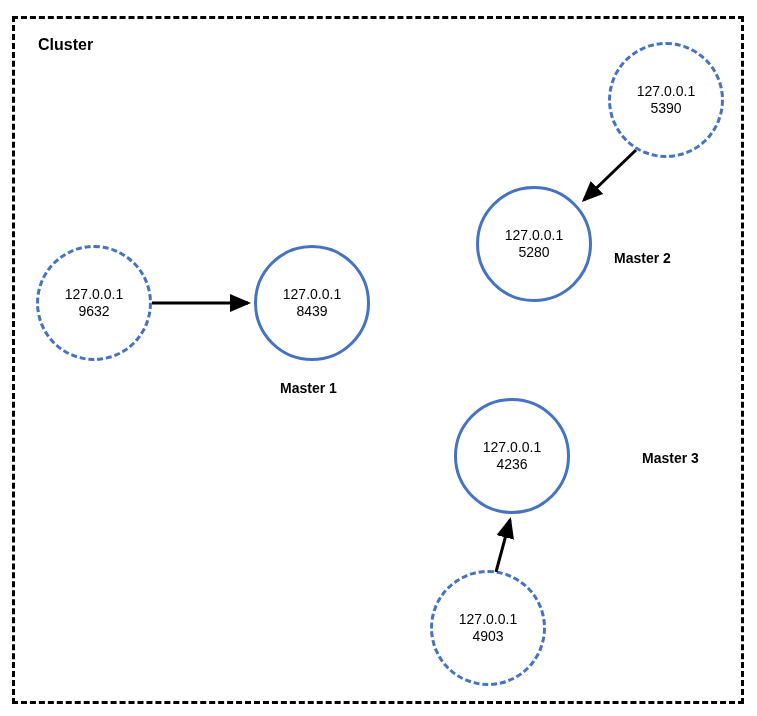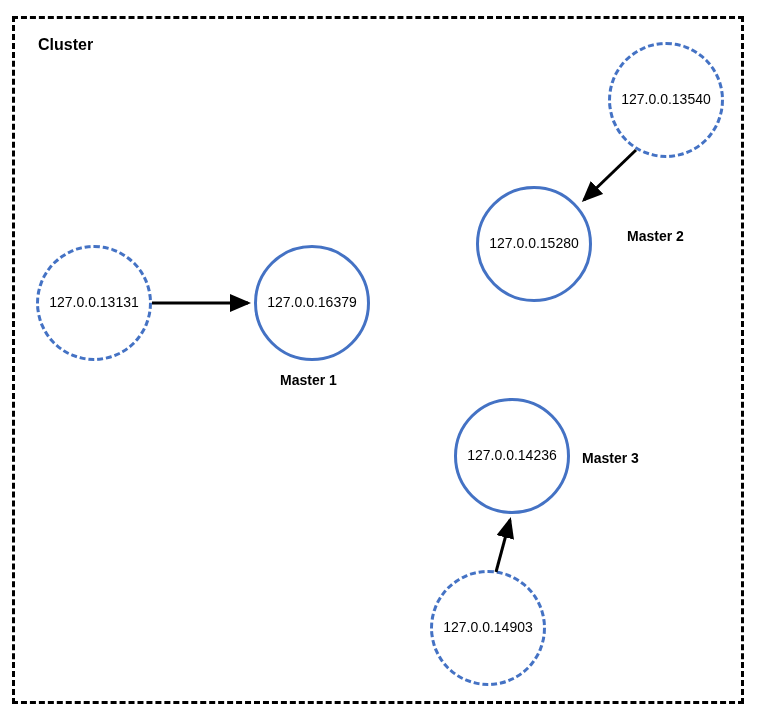--- a/index.html
+++ b/index.html
@@ -32,21 +32,21 @@
     font-size: 16px;
     color: #000;
   }
   .node {
     position: absolute;
     width: 116px;
     height: 116px;
     border-radius: 50%;
     box-sizing: border-box;
     display: flex;
-    flex-direction: row;
+    flex-direction: column;
     align-items: center;
     justify-content: center;
     font-size: 14px;
     color: #000;
     background: #fff;
   }
   .node.solid {
     border: 3px solid #4472C4;
   }
   .node.dashed {
@@ -73,45 +73,45 @@
 </head>
 <body>
 
 <div class="canvas">
 
   <div class="cluster-box"></div>
   <div class="cluster-label">Cluster</div>
 
   <div class="node dashed" style="left:36px; top:245px;">
     <span>127.0.0.1</span>
-    <span>3131</span>
+    <span>9632</span>
   </div>
 
   <div class="node solid" style="left:254px; top:245px;">
     <span>127.0.0.1</span>
-    <span>6379</span>
+    <span>8439</span>
   </div>
-  <div class="label" style="left:280px; top:372px;">Master 1</div>
+  <div class="label" style="left:280px; top:380px;">Master 1</div>
 
   <div class="node dashed" style="left:608px; top:42px;">
     <span>127.0.0.1</span>
-    <span>3540</span>
+    <span>5390</span>
   </div>
 
   <div class="node solid" style="left:476px; top:186px;">
     <span>127.0.0.1</span>
     <span>5280</span>
   </div>
-  <div class="label" style="left:614px; top:228px;margin-left:13px;">Master 2</div>
+  <div class="label" style="left:614px; top:250px;">Master 2</div>
 
   <div class="node solid" style="left:454px; top:398px;">
     <span>127.0.0.1</span>
     <span>4236</span>
   </div>
-  <div class="label" style="left:562px; top:450px;padding-left:20px;">Master 3</div>
+  <div class="label" style="left:622px; top:450px;padding-left:20px;">Master 3</div>
 
   <div class="node dashed" style="left:430px; top:570px;">
     <span>127.0.0.1</span>
     <span>4903</span>
   </div>
 
   <svg class="arrows">
     <defs>
       <marker id="arrowhead" markerWidth="8" markerHeight="8" refX="6" refY="3" orient="auto" markerUnits="strokeWidth">
         <path d="M0,0 L7,3 L0,6 Z" fill="#000"></path>

